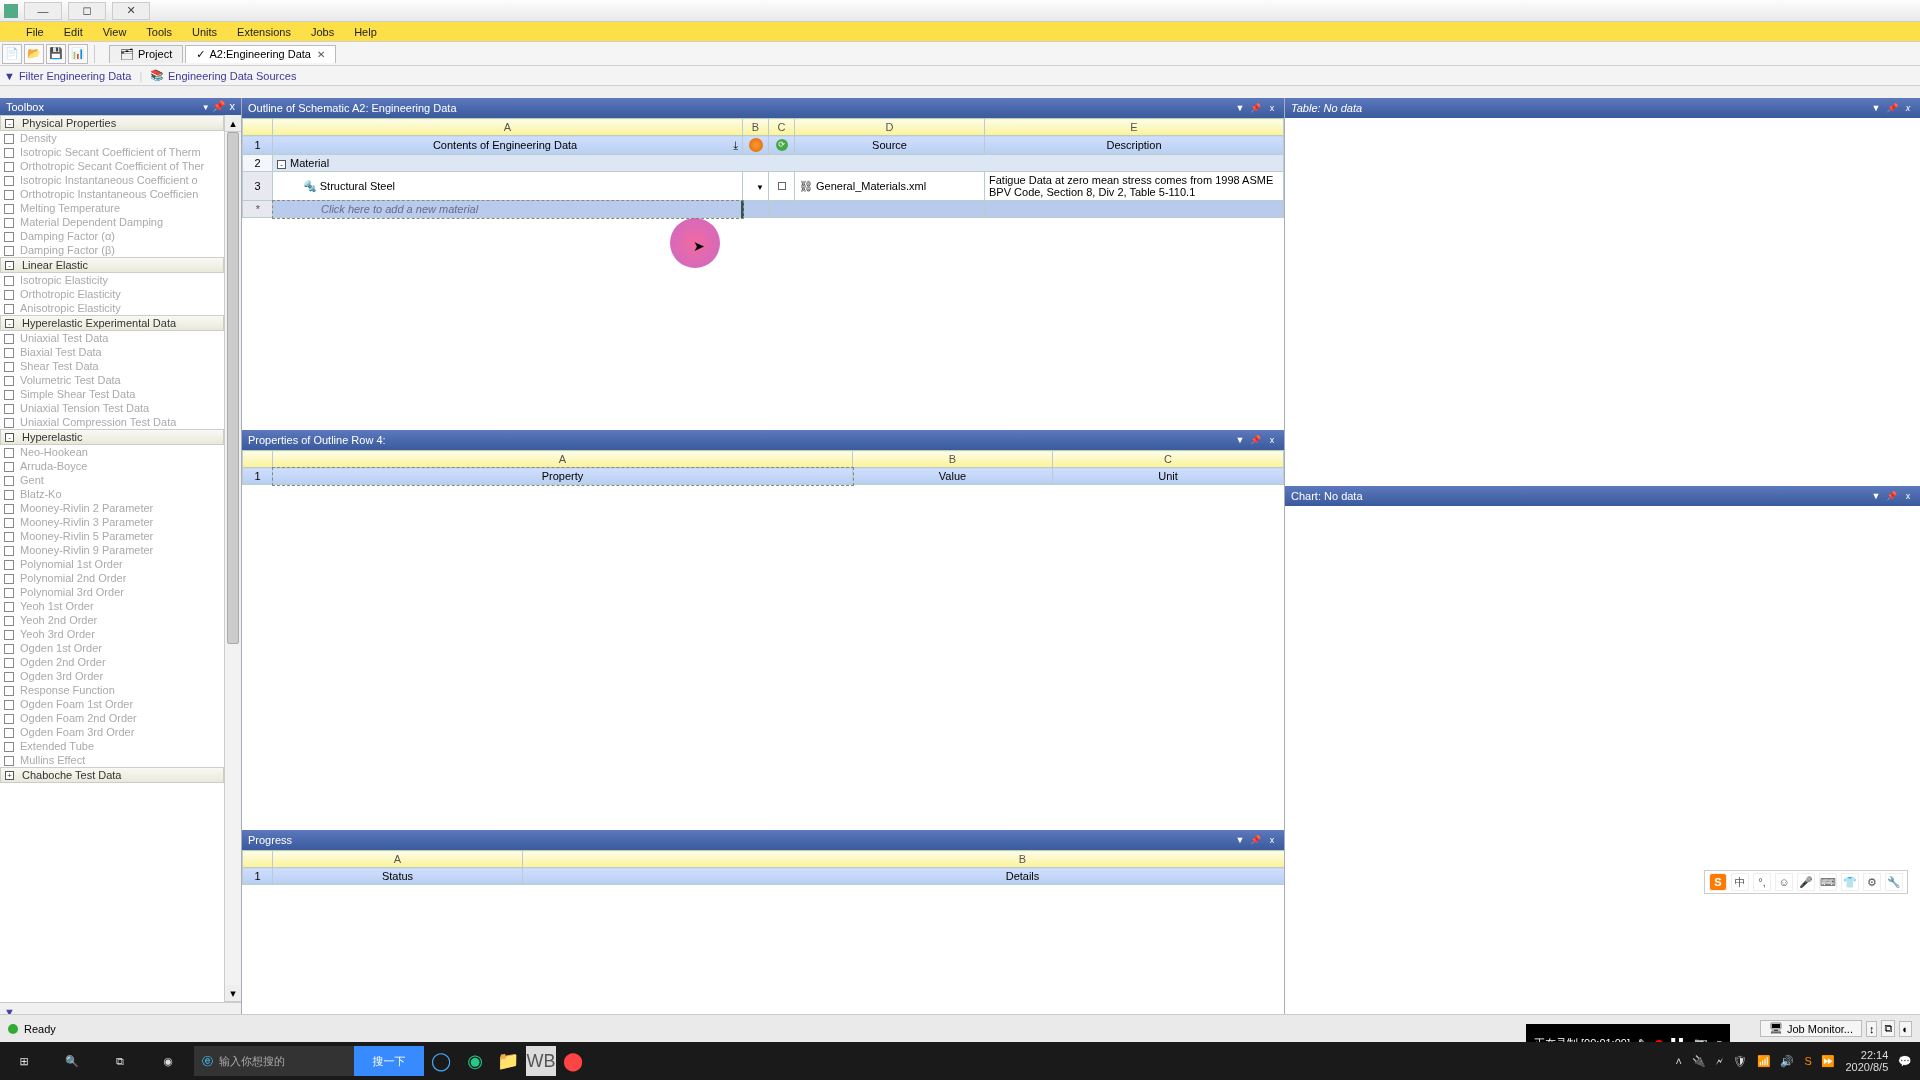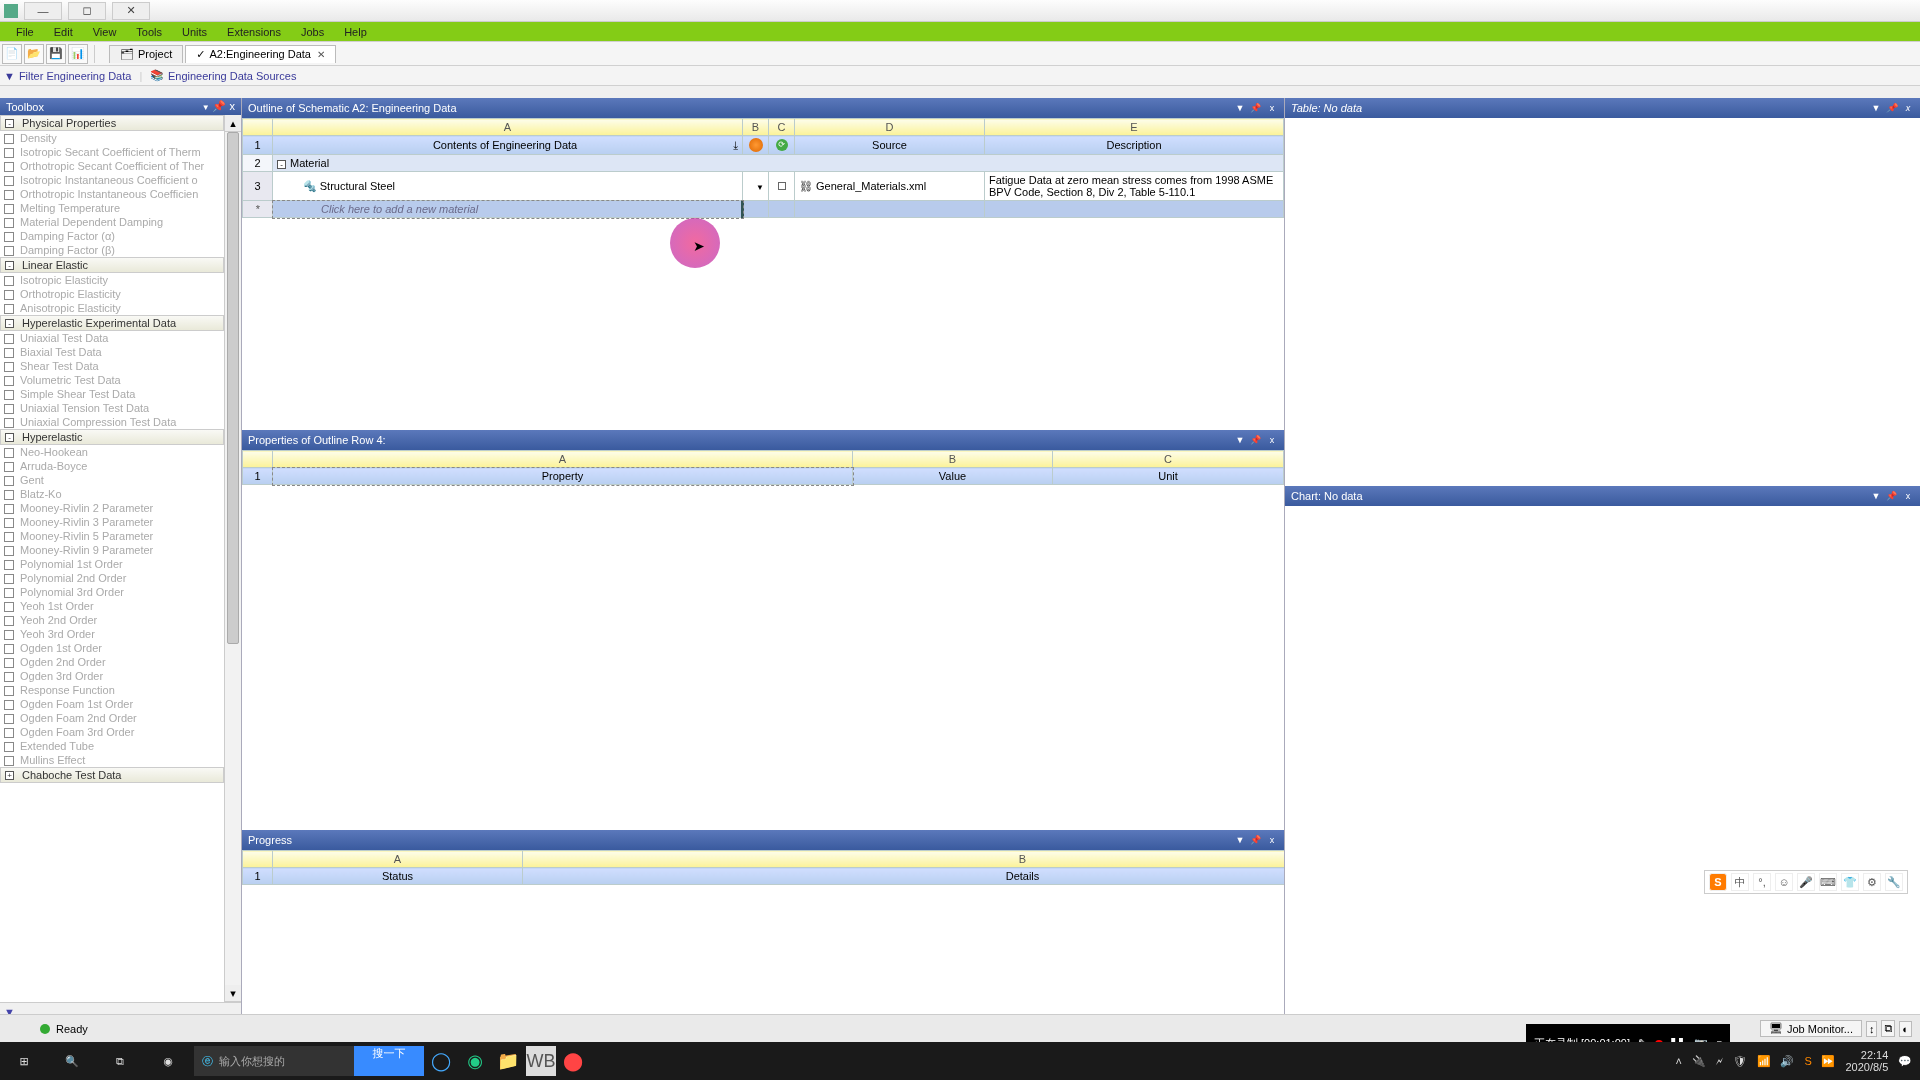--- a/index.html
+++ b/index.html
@@ -2,21 +2,21 @@
 <html><head>
 <meta charset="utf-8">
 <style>
 * { margin: 0; padding: 0; box-sizing: border-box; font-family: "Microsoft YaHei", "Segoe UI", Tahoma, sans-serif; font-size: 11px; }
 body { background: #f0f0f0; overflow: hidden; width: 1920px; height: 1080px; position: relative; }
 .titlebar { height: 22px; background: linear-gradient(#fdfdfd,#e9e9e9); display: flex; align-items: center; padding: 0 4px; border-bottom: 1px solid #ccc; }
 .titlebar .icon { width: 14px; height: 14px; background: #5a8; margin-right: 6px; }
 .titlebar .title { flex: 1; color: #222; }
 .winbtns { display: flex; gap: 6px; }
 .winbtn { width: 38px; height: 18px; display: flex; align-items: center; justify-content: center; color: #444; border: 1px solid #ccc; background:#eee; }
-.menubar { height: 20px; background: #84cc16; display: flex; align-items: center; padding: 0 6px; gap: 0; border-bottom: 1px solid #d0d0d0; }
+.menubar { height: 20px; background: #fde047; display: flex; align-items: center; padding: 0 16px; gap: 0; border-bottom: 1px solid #d0d0d0; }
 .menubar span { padding: 2px 10px; color: #222; }
 .toolbar { height: 24px; background: #f5f5f5; display: flex; align-items: center; padding: 0 2px; border-bottom: 1px solid #d0d0d0; }
 .tbtn { width: 20px; height: 20px; border: 1px solid #bbb; margin-right: 2px; display:flex; align-items:center; justify-content:center; background:#fafafa; }
 .tabbar { display: flex; align-items: center; margin-left: 10px; }
 .tab { padding: 2px 10px; border: 1px solid #bbb; border-bottom: none; margin-right: 2px; background: #f0f0f0; display:flex; align-items:center; gap:4px; }
 .tab.active { background: #fff; }
 .closetab { color:#555; font-size:10px; margin-left:2px; }
 .filterbar { height: 20px; background: #f4f4f4; border-bottom: 1px solid #d0d0d0; display: flex; align-items: center; padding: 0 4px; gap: 8px; }
 .filterbtn { display:flex; align-items:center; gap:4px; color:#3a3a9a; }
 .fsep { color:#ccc; }
@@ -50,31 +50,31 @@
 .props { height: 400px; display:flex; flex-direction:column; background:#fff; border-top:0; }
 .props-body { flex:1; background:#fff; }
 
 .progress { flex:1; display:flex; flex-direction:column; background:#fff; }
 
 .right { width: 636px; display:flex; flex-direction:column; border-left:1px solid #aab; }
 .tablepane { height: 388px; display:flex; flex-direction:column; background:#fff;font-style:italic; }
 .chartpane { flex:1; display:flex; flex-direction:column; background:#fff; border-top:0; }
 
 .statusbar { position:absolute; left:0; right:0; bottom:0; height:28px; background:#eaeaea; border-top:1px solid #ccc; display:flex; align-items:center; padding:0 8px; justify-content:space-between; }
-.status-left { display:flex; align-items:center; gap:6px;margin-left:32px; }
+.status-left { display:flex; align-items:center; gap:6px; }
 .status-dot { width:10px; height:10px; border-radius:50%; background:#3a3; }
 .jobmon { border:1px solid #bbb; padding:1px 8px; background:#f5f5f5; display:flex; align-items:center; gap:4px; }
 
 .cursor-highlight { position:absolute; width:50px; height:50px; border-radius:50%; background: radial-gradient(#e48, #c4a 70%, rgba(200,70,170,0)); opacity:0.8; pointer-events:none; z-index:5000; }
 .cursor-arrow { position:absolute; font-size:14px; color:#000; z-index:5001; }
 
 .taskbar { position:absolute; left:0; right:0; bottom:0; height:38px; background:#1a1a1a; display:flex; align-items:center; z-index:100; }
 .taskbar .tb-item { width:48px; height:38px; display:flex; align-items:center; justify-content:center; color:#ddd; }
 .taskbar .tb-search { flex:0 0 160px; background:#333; height:30px; margin:0 0 0 2px; display:flex; align-items:center; padding:0 8px; color:#aaa; }
-.taskbar .tb-searchbtn { width:70px; height:30px; background:#388bff; color:#fff; display:flex; align-items:flex-start; justify-content:center; }
+.taskbar .tb-searchbtn { width:70px; height:30px; background:#388bff; color:#fff; display:flex; align-items:center; justify-content:center; }
 .taskbar .tray { margin-left:auto; display:flex; align-items:center; gap:10px; padding:0 8px; color:#ddd; }
 .taskbar .clock { text-align:right; line-height:1.1; font-size:11px; }
 .app-ic { width:34px; height:34px; display:flex; align-items:center; justify-content:center; font-size:18px; }
 
 .rec-badge { position:absolute; right:150px; top:1030px; background:#000; color:#fff; display:flex; align-items:center; gap:8px; padding:12px 8px; font-size:11px; z-index:90; }
 .rec-dot { width:8px; height:8px; background:#f00; border-radius:50%; }
 
 .ime-bar { position:absolute; right:12px; top:870px; background:#fff; border:1px solid #ccc; display:flex; align-items:center; gap:4px; padding:2px 4px; z-index:60; }
 .ime-item { width:18px; height:18px; display:flex; align-items:center; justify-content:center; font-size:11px; color:#555; border:1px solid #eee; }
 .ime-logo { background:#ff7b00; color:#fff; font-weight:bold; border-radius:3px; }

